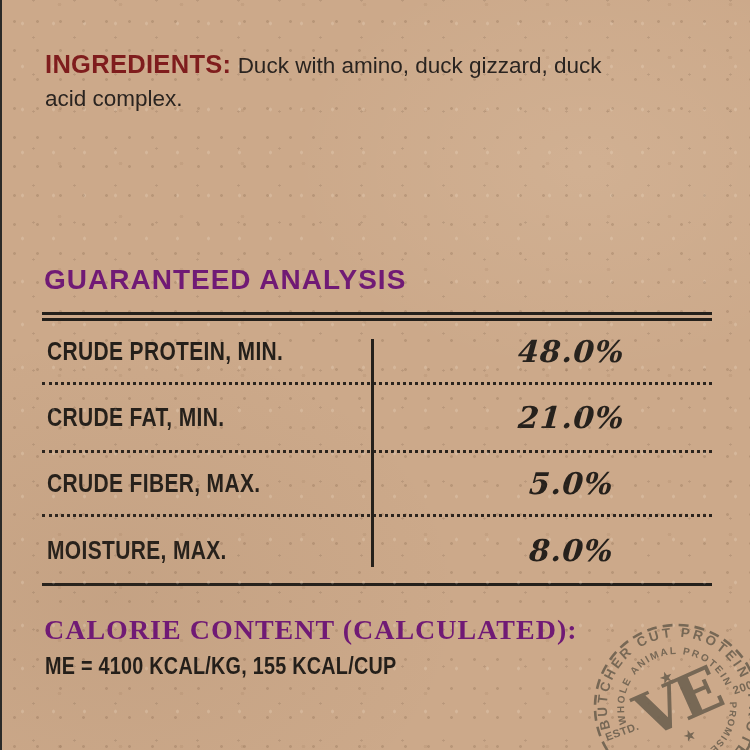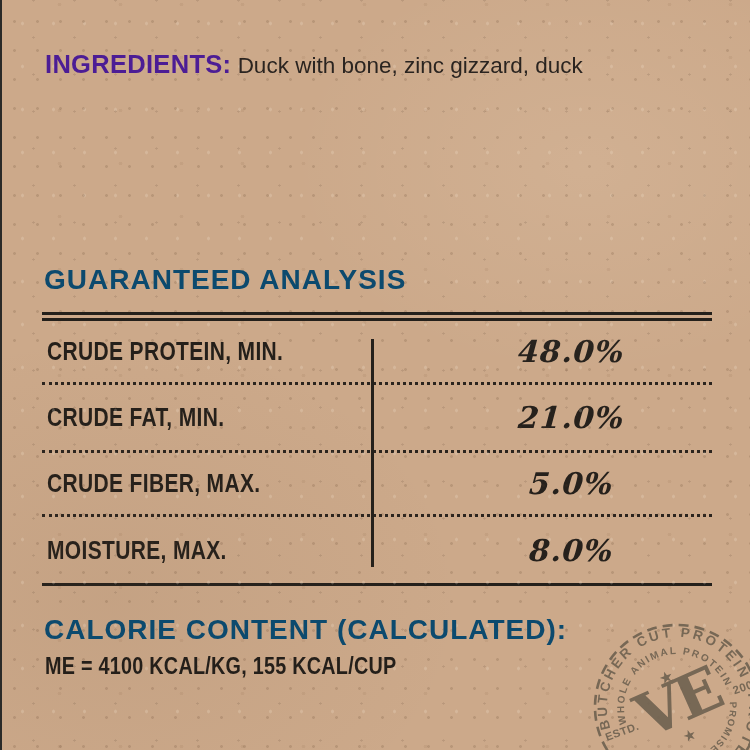--- a/index.html
+++ b/index.html
@@ -22,61 +22,62 @@
     background-size:23px 29px,41px 37px,31px 43px,61px 53px,100% 100%,100% 100%;
     background-position:3px 7px,13px 19px,7px 2px,29px 31px,0 0,0 0;
   }
   .left-edge{position:absolute;left:0;top:0;width:2px;height:750px;background:#2a2a28;z-index:4;}
 
   .layer{position:absolute;z-index:2;}
 
   
   .ingredients{left:45px;top:48px;width:660px;font-size:22.5px;line-height:32.6px;color:#2a2420;}
   .ingredients .line{white-space:nowrap;}
-  .ing-label{font-weight:bold;font-size:25.5px;letter-spacing:.3px;color:#4c1d95;}
+  .ing-label{font-weight:bold;font-size:25.5px;letter-spacing:.3px;color:#7f1d1d;}
 
   
-  .heading{font-weight:bold;font-size:28px;letter-spacing:1px;color:#0c4a6e;white-space:nowrap;}
+  .heading{font-weight:bold;font-size:28px;letter-spacing:1px;color:#701a75;white-space:nowrap;}
   .ga-title{left:44px;top:264px;}
 
   
   .double-rule{left:42px;top:312px;width:670px;}
   .double-rule .bar{height:3px;background:#24201b;}
   .double-rule .bar + .bar{margin-top:3px;}
 
   
   .ga-table{left:42px;top:321px;width:670px;border-bottom:3px solid #24201b;position:absolute;}
   .ga-row{display:flex;align-items:center;}
   .ga-row.sep{border-bottom:3px dotted #2b241e;}
   .r1{height:61px;} .r2{height:65px;} .r3{height:61px;} .r4{height:66px;}
   .ga-label{width:330px;padding-left:6px;font-weight:bold;font-size:25px;letter-spacing:.4px;
     transform:scaleX(.84);transform-origin:left center;white-space:nowrap;color:#241f1a;}
   .ga-value{width:340px;text-align:center;font-family:"DejaVu Serif",serif;font-style:italic;
     font-weight:600;font-size:30px;letter-spacing:1px;transform:translateX(28px) skewX(-4deg);
     color:#26211c;}
   .col-divider{position:absolute;left:329px;top:18px;width:2.5px;height:228px;background:#24201b;}
 
   
-  .cal-title{left:44px;top:614px;}
+  .cal-title{left:44px;top:614px;font-family:Liberation Serif, serif;}
   .me-line{left:45px;top:653px;font-weight:bold;font-size:23px;letter-spacing:.3px;
     transform:scaleX(.86);transform-origin:left center;white-space:nowrap;color:#241f1a;}
 
   
   .stamp{left:547px;top:577px;width:260px;height:260px;z-index:3;}
   .stamp text{fill:#6e6150;}
   .stamp .arc{font-family:"Liberation Sans",sans-serif;font-weight:bold;}
 </style>
 </head>
 <body>
 
 <div class="paper-texture"></div>
 <div class="left-edge"></div>
 
 <div class="layer ingredients">
-  <div class="line"><span class="ing-label">INGREDIENTS:</span> <span>Duck with bone, zinc gizzard, duck</span></div>
+  <div class="line"><span class="ing-label">INGREDIENTS:</span> <span>Duck with amino, duck gizzard, duck</span></div>
+  <div class="line">acid complex.</div>
 </div>
 
 <div class="layer heading ga-title">GUARANTEED ANALYSIS</div>
 
 <div class="layer double-rule">
   <div class="bar"></div>
   <div class="bar"></div>
 </div>
 
 <div class="ga-table">

